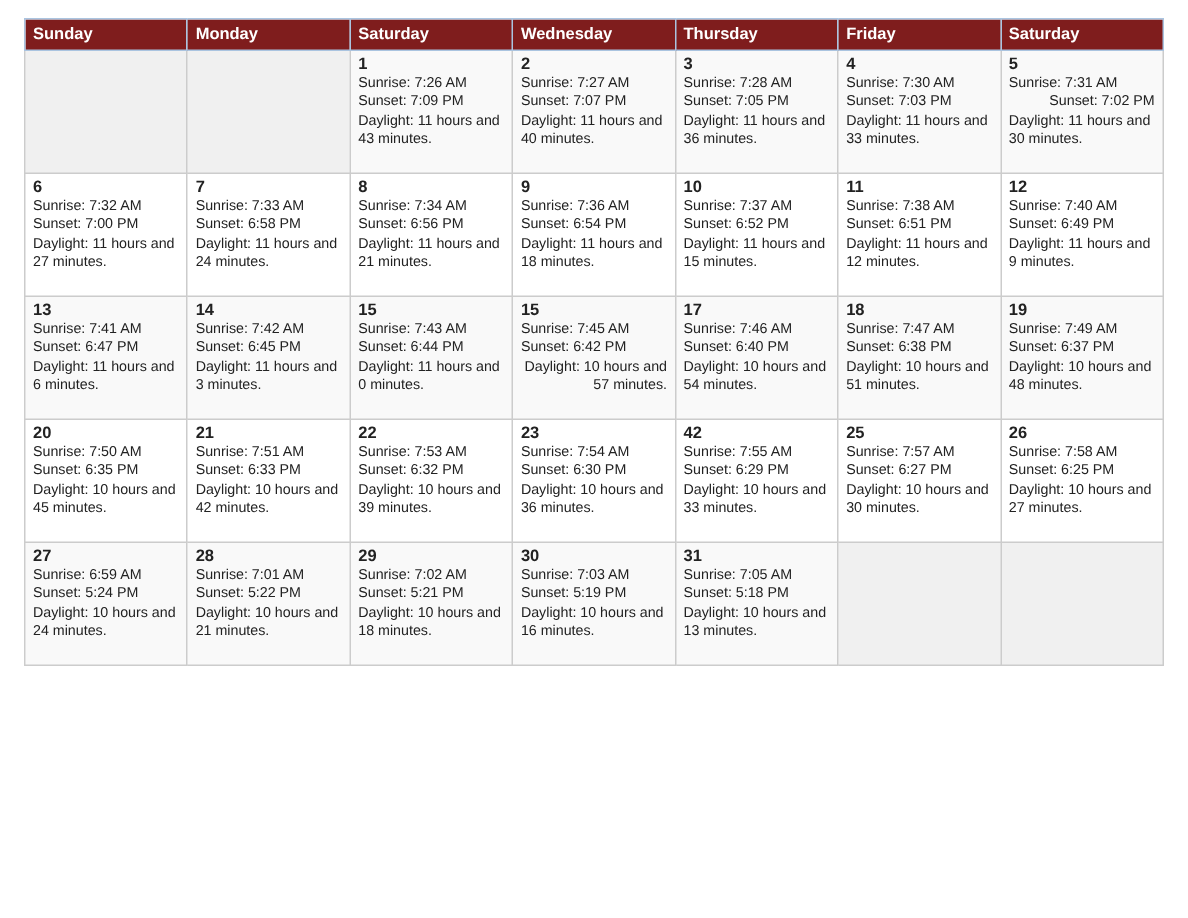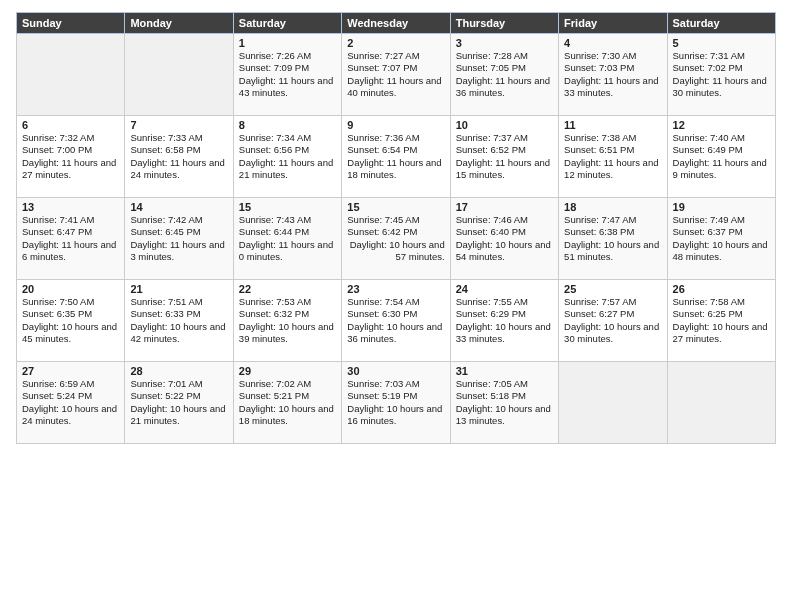--- a/index.html
+++ b/index.html
@@ -46,21 +46,21 @@
     .location {
       font-size: 14px;
       color: #444;
     }
     .calendar {
       width: 100%;
       border-collapse: collapse;
       table-layout: fixed;
     }
     .calendar th {
-      background: #404040;
+      background: #7f1d1d;
       color: #fff;
       font-size: 11px;
       font-weight: bold;
       padding: 4px 5px;
       text-align: left;
       border: 1px solid #aac4e0;
     }
     .calendar td {
       border: 1px solid #ccc;
       vertical-align: top;
@@ -121,21 +121,21 @@
           </td>
           <td>
             <span class="day-num">4</span>
             <div style="line-height: 1.3;">Sunrise: 7:30 AM</div>
             <div style="line-height: 1.3;">Sunset: 7:03 PM</div>
             <div style="line-height: 1.3;">Daylight: 11 hours and 33 minutes.</div>
           </td>
           <td>
             <span class="day-num">5</span>
             <div style="line-height: 1.3;">Sunrise: 7:31 AM</div>
-            <div style="line-height: 1.3;">Sunset: 7:02 PM</div>
+            <div style="line-height: 1.3; margin-left: 27px;">Sunset: 7:02 PM</div>
             <div style="line-height: 1.3;">Daylight: 11 hours and 30 minutes.</div>
           </td>
         </tr>
         <tr>
           <td>
             <span class="day-num">6</span>
             <div style="line-height: 1.3;">Sunrise: 7:32 AM</div>
             <div style="line-height: 1.3;">Sunset: 7:00 PM</div>
             <div style="line-height: 1.3;">Daylight: 11 hours and 27 minutes.</div>
           </td>
@@ -239,21 +239,21 @@
             <div style="line-height: 1.3;">Sunset: 6:32 PM</div>
             <div style="line-height: 1.3;">Daylight: 10 hours and 39 minutes.</div>
           </td>
           <td>
             <span class="day-num">23</span>
             <div style="line-height: 1.3;">Sunrise: 7:54 AM</div>
             <div style="line-height: 1.3;">Sunset: 6:30 PM</div>
             <div style="line-height: 1.3;">Daylight: 10 hours and 36 minutes.</div>
           </td>
           <td>
-            <span class="day-num">24</span>
+            <span class="day-num">42</span>
             <div style="line-height: 1.3;">Sunrise: 7:55 AM</div>
             <div style="line-height: 1.3;">Sunset: 6:29 PM</div>
             <div style="line-height: 1.3;">Daylight: 10 hours and 33 minutes.</div>
           </td>
           <td>
             <span class="day-num">25</span>
             <div style="line-height: 1.3;">Sunrise: 7:57 AM</div>
             <div style="line-height: 1.3;">Sunset: 6:27 PM</div>
             <div style="line-height: 1.3;">Daylight: 10 hours and 30 minutes.</div>
           </td>

